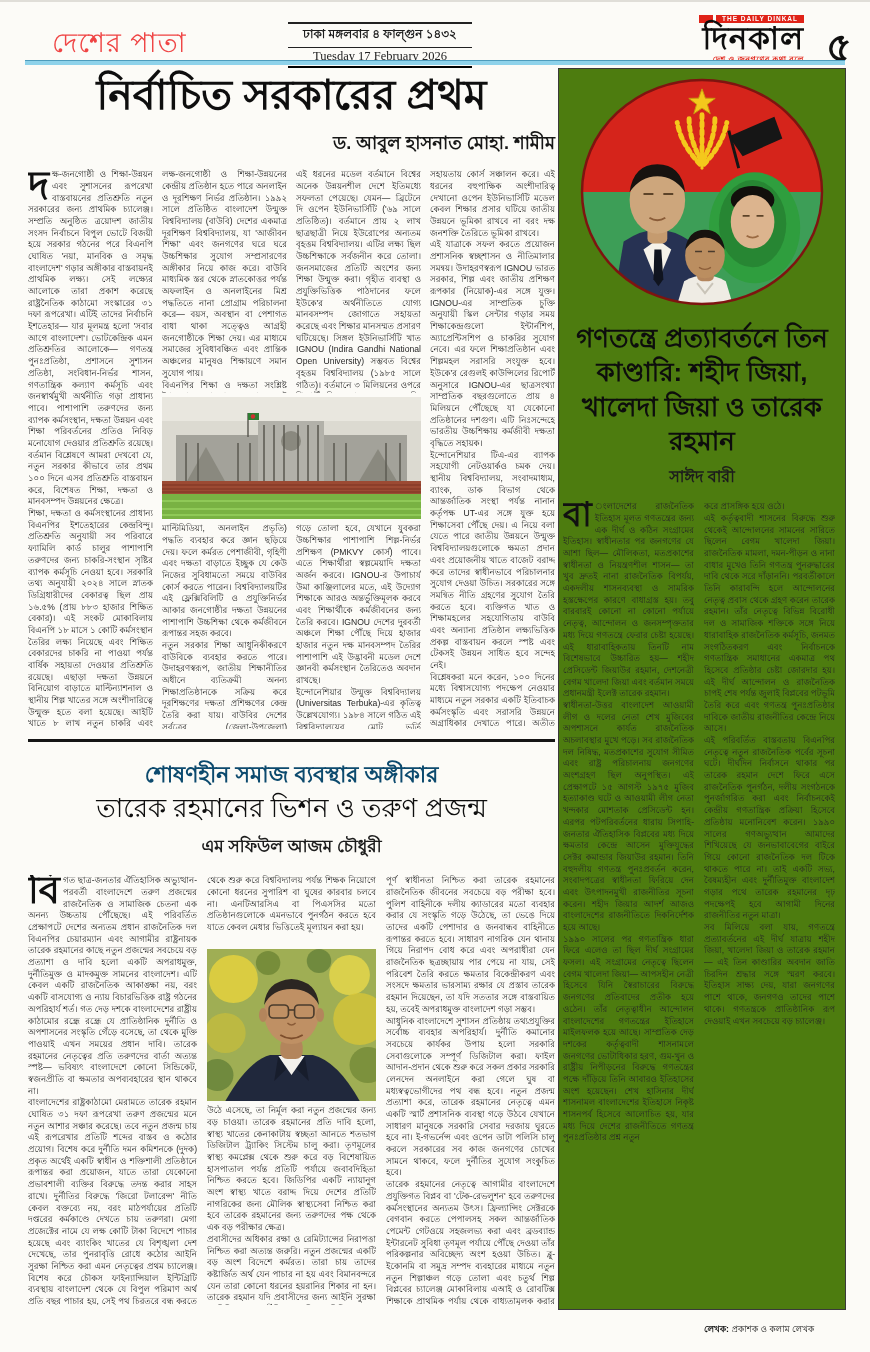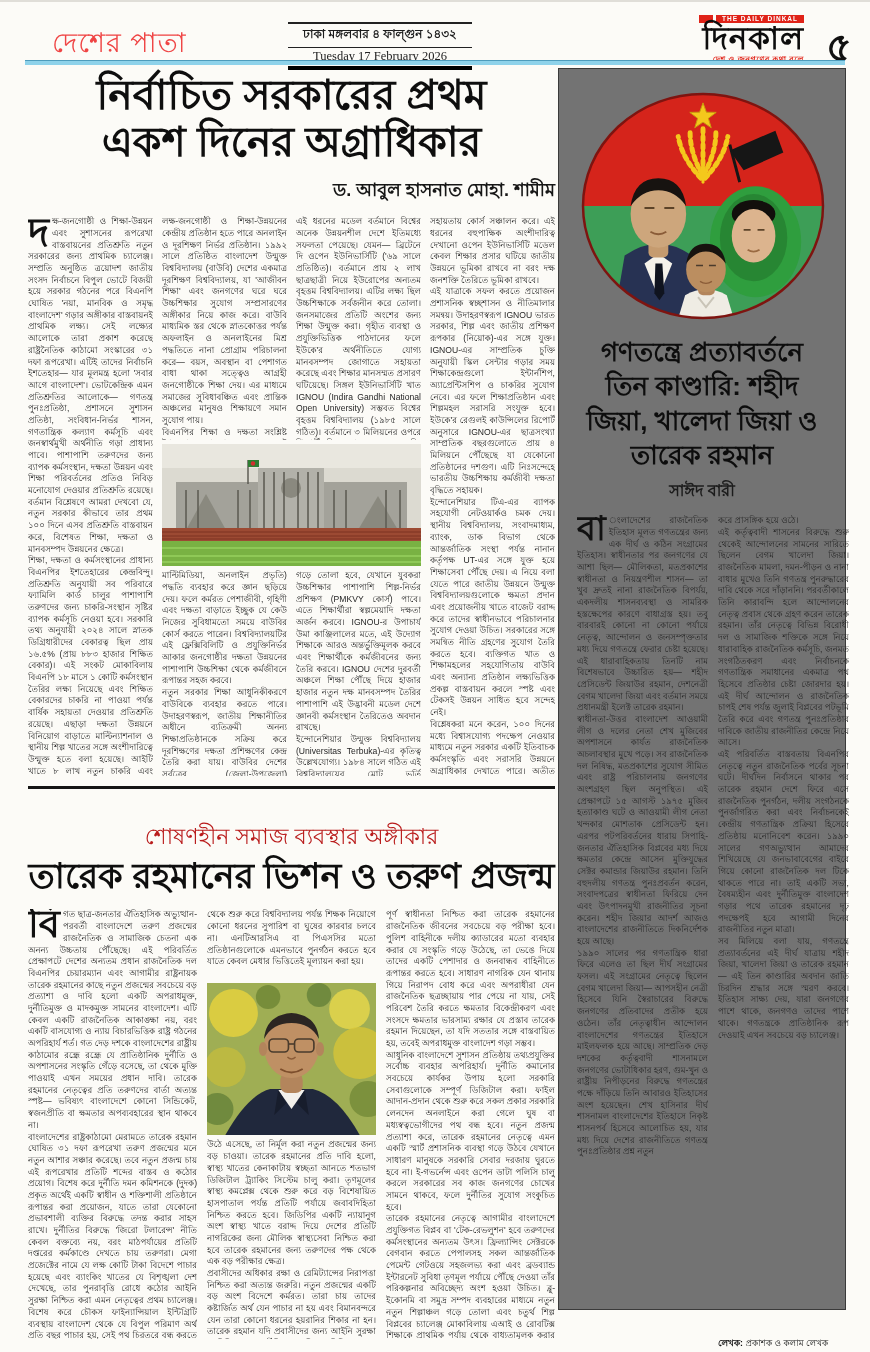--- a/index.html
+++ b/index.html
@@ -5,21 +5,21 @@
   html,body{margin:0;padding:0;background:#e8e6e0;}
   #page{position:relative;width:870px;height:1352px;margin:0 auto;background:#fcfbf7;
         font-family:"Liberation Sans","DejaVu Sans",sans-serif;color:#1c1c1c;overflow:hidden;
         border-top:2px solid #e0ded8;}
   
   .hdr{position:absolute;left:28px;top:12px;width:818px;height:44px;}
   .section-title{position:absolute;left:24px;top:8px;font-size:27px;color:#ef4444;letter-spacing:1px;}
   .datebox{position:absolute;left:260px;top:8px;width:184px;text-align:center;}
   .date-bn{display:block;border-top:2px solid #222;border-bottom:1px solid #222;
            font-size:12px;font-weight:bold;padding:1px 3px 2px;}
-  .date-en{display:block;border-bottom:4px solid #000000;font-family:"Liberation Serif","DejaVu Serif",serif;
+  .date-en{display:block;border-bottom:2px solid #000000;font-family:"Liberation Serif","DejaVu Serif",serif;
            font-size:12.5px;padding:1px 3px 2px;color:#222;}
   .logo{position:absolute;right:42px;top:0;width:148px;text-align:right;cursor:pointer;}
   .logo-toprow{display:flex;justify-content:flex-end;align-items:center;gap:3px;height:10px;}
   .logo-badge{width:14px;height:8px;background:#e02318;}
   .logo-banner{background:#e02318;color:#fff;font-size:6.5px;font-weight:bold;letter-spacing:1px;
                padding:1px 6px;line-height:1;}
   .logo-title{font-size:31px;font-weight:bold;line-height:.95;letter-spacing:1px;color:#0d0d0d;text-align:right;}
   .logo-tagline{color:#e02318;font-size:8px;font-weight:bold;text-align:right;letter-spacing:.5px;}
   .page-num{position:absolute;right:-6px;top:2px;font-size:40px;font-weight:bold;color:#111;}
   .teal-rule{position:absolute;left:25px;top:58px;width:820px;height:4px;background:#8ed2ea;border-top:1px solid #4e9cbc;}
@@ -37,33 +37,33 @@
   .a1-col{width:125px;flex:none;}
   .a1-col .top{height:224px;overflow:hidden;}
   .a1-col .spacer{height:130px;}
   .a1-col .bot{height:206px;overflow:hidden;}
   .a1-col.plain{overflow:hidden;}
   .col4wrap{display:flex;flex-direction:column;height:560px;}
   .col4wrap .coltext{flex:1;}
   .a1-photo{position:absolute;left:134px;top:228px;width:259px;height:122px;cursor:pointer;}
   .a1-photo svg{display:block;width:100%;height:100%;}
   .divider{margin-top:10px;height:3px;background:#151515;}
-  .kicker{margin-top:30px;font-size:22px;font-weight:normal;text-align:center;color:#b91c1c;}
-  .a3-h1{margin-top:0;font-size:35px;line-height:1.12;font-weight:700;text-align:center;color:#0e0e0e;cursor:pointer;}
+  .kicker{margin-top:15px;font-size:22px;font-weight:bold;text-align:center;color:#0c4a6e;}
+  .a3-h1{margin-top:0;font-size:26px;line-height:1.12;font-weight:400;text-align:center;color:#0e0e0e;cursor:pointer;}
   .byline3{margin-top:10px;font-size:17px;font-weight:bold;text-align:center;}
   .a3-body{display:flex;gap:10px;height:430px;margin-top:14px;}
   .a3-col{width:169px;flex:none;display:flex;flex-direction:column;}
   .a3-col .t70{height:70px;overflow:hidden;flex:none;}
   .a3-photo{width:169px;height:152px;margin:4px 0;flex:none;cursor:pointer;}
   .a3-photo svg{display:block;width:100%;height:100%;}
   .a3-col .rest{flex:1;overflow:hidden;}
   .a3-col .grow{flex:1;overflow:hidden;}
   
   .rbox{position:absolute;left:558px;top:66px;width:288px;height:1242px;border:1.5px solid #3a3a3a;
-        background:#737373;box-sizing:border-box;padding:18px;}
+        background:#4d7c0f;box-sizing:border-box;padding:4px;}
   .emblem{width:252px;height:238px;margin:0 auto;cursor:pointer;}
   .emblem svg{display:block;width:100%;height:100%;}
   .a2-h1{margin-top:10px;font-size:26px;line-height:1.32;font-weight:800;text-align:center;color:#0d0d0d;cursor:pointer;}
   .byline2{margin-top:6px;font-size:16px;font-weight:bold;text-align:center;}
   .a2-body{display:flex;gap:10px;height:836px;margin-top:10px;}
   .a2-col{width:131px;flex:none;display:flex;flex-direction:column;}
   .a2-col .grow{flex:1;overflow:hidden;}
 </style>
 </head>
 <body>
@@ -86,21 +86,20 @@
     </div>
     <div class="page-num">৫</div>
   </div>
   <div class="teal-rule"></div>
 
   <div class="left">
 
     <div>
       <div class="a1-h1">
         <span>নির্বাচিত সরকারের প্রথম</span><br>
-        <span>একশ দিনের অগ্রাধিকার</span>
       </div>
       <div class="byline">ড. আবুল হাসনাত মোহা. শামীম</div>
 
       <div class="a1-body">
         <div class="a1-col plain coltext">
           <span class="dropcap" style="font-size:40px;">দ</span><span class="colinner">ক্ষ-জনগোষ্ঠী ও শিক্ষা-উন্নয়ন এবং সুশাসনের রূপরেখা বাস্তবায়নের প্রতিশ্রুতি নতুন সরকারের জন্য প্রাথমিক চ্যালেঞ্জ। সম্প্রতি অনুষ্ঠিত ত্রয়োদশ জাতীয় সংসদ নির্বাচনে বিপুল ভোটে বিজয়ী হয়ে সরকার গঠনের পরে বিএনপি ঘোষিত 'নয়া, মানবিক ও সমৃদ্ধ বাংলাদেশ' গড়ার অঙ্গীকার বাস্তবায়নই প্রাথমিক লক্ষ্য। সেই লক্ষ্যের আলোকে তারা প্রকাশ করেছে রাষ্ট্রনৈতিক কাঠামো সংস্কারের ৩১ দফা রূপরেখা। এটিই তাদের নির্বাচনি ইশতেহার— যার মূলমন্ত্র হলো 'সবার আগে বাংলাদেশ'। ভোটকেন্দ্রিক এমন প্রতিশ্রুতির আলোকে— গণতন্ত্র পুনঃপ্রতিষ্ঠা, প্রশাসনে সুশাসন প্রতিষ্ঠা, সংবিধান-নির্ভর শাসন, গণতান্ত্রিক কল্যাণ কর্মসূচি এবং জনস্বার্থমুখী অর্থনীতি গড়া প্রাধান্য পাবে। পাশাপাশি তরুণদের জন্য ব্যাপক কর্মসংস্থান, দক্ষতা উন্নয়ন এবং শিক্ষা পরিবর্তনের প্রতিও নিবিড় মনোযোগ দেওয়ার প্রতিশ্রুতি রয়েছে। বর্তমান বিশ্লেষণে আমরা দেখবো যে, নতুন সরকার কীভাবে তার প্রথম ১০০ দিনে এসব প্রতিশ্রুতি বাস্তবায়ন করে, বিশেষত শিক্ষা, দক্ষতা ও মানবসম্পদ উন্নয়নের ক্ষেত্রে।
 শিক্ষা, দক্ষতা ও কর্মসংস্থানের প্রাধান্য বিএনপির ইশতেহারের কেন্দ্রবিন্দু। প্রতিশ্রুতি অনুযায়ী সব পরিবারে ফ্যামিলি কার্ড চালুর পাশাপাশি তরুণদের জন্য চাকরি-সংস্থান সৃষ্টির ব্যাপক কর্মসূচি নেওয়া হবে। সরকারি তথ্য অনুযায়ী ২০২৪ সালে স্নাতক ডিগ্রিধারীদের বেকারত্ব ছিল প্রায় ১৬.৫% (প্রায় ৮৮৩ হাজার শিক্ষিত বেকার)। এই সংকট মোকাবিলায় বিএনপি ১৮ মাসে ১ কোটি কর্মসংস্থান তৈরির লক্ষ্য নিয়েছে এবং শিক্ষিত বেকারদের চাকরি না পাওয়া পর্যন্ত বার্ষিক সহায়তা দেওয়ার প্রতিশ্রুতি রয়েছে। এছাড়া দক্ষতা উন্নয়নে বিনিয়োগ বাড়াতে মাল্টিন্যাশনাল ও স্থানীয় শিল্প খাতের সঙ্গে অংশীদারিত্বে উন্মুক্ত হতে বলা হয়েছে। আইটি খাতে ৮ লাখ নতুন চাকরি এবং পেশাজীবীদের মতো আন্তর্জাতিক পেমেন্ট গেটওয়ে চালুর প্রতিশ্রুতি নিয়ে ডিজিটাল অর্থনীতিকে বড় নিয়োগদাতা হিসেবে গড়ে তুলতে চাইছে নির্বাচিত সরকার।
 শিক্ষকদের লক্ষণীয় পরিবর্তনের কথা বলা হয়েছে। বিএনপি ঘোষণা করেছে চাকরি নীতি অনুসারে মাধ্যমিক পর্যায়ে কারিগরি শিক্ষাকে অন্তর্ভুক্ত করা হবে এবং ডিজিটাল স্কিলস দক্ষতা বৃদ্ধির জন্য জাতীয় ডিজিটাল স্কিলস অথরিটি গঠনসহ 'জব-ম্যাচিং' সেবা চালুর উদ্যোগ। মৌলিক স্তর থেকে উচ্চশিক্ষার আধুনিক চুক্তি সহযোগিতার পরিকল্পনা রয়েছে। রয়েছে প্রতিটি জেলায় মাল্টিমিডিয়া ক্লাসরুম, মিড-ডে মিল এবং নারী শিক্ষার্থীদের জন্য সুবিধাসম্পন্ন নিরাপদ ব্যবস্থা নিশ্চিত করার প্রতিশ্রুতি। উচ্চশিক্ষায় গবেষণা তহবিল, শিক্ষার্থী ঋণ ও ভাতাভিত্তিক সহযোগিতার কথাও বলা হয়েছে।
 প্রতিশ্রুতি বাস্তবায়নের পথে চ্যালেঞ্জ রয়েছে অনেক। দেশের সামগ্রিক অর্থনৈতিক প্রবৃদ্ধি শতকরা মাত্র ৪-৫% (কোভিড পূর্ব ৬% প্লাস)-এর আশপাশে এসে দাঁড়িয়েছে; অর্থনৈতিক স্থিতিশীলতা ছাড়া এক কোটি চাকরি সৃষ্টির মতো উচ্চাকাঙ্ক্ষী পদক্ষেপ নেওয়া কঠিন। তাই এই সময়ে ব্যবসাযোগ্যতার বিবেচনায় অর্থনৈতিক সংস্কার এবং বিনিয়োগ বাড়ানোর কাজ হবে নতুন সরকারের গুরুত্বপূর্ণ কাজ। যেমনি অর্থনীতিবিদরা মনে করছেন, উচ্চ কর্মসংস্থান সৃষ্টির জন্য অন্তত ৮-১০% প্রবৃদ্ধি প্রয়োজন। পাশাপাশি মেধাভিত্তিক সরকারি নিয়োগ, কারিগরি প্রশিক্ষণ কেন্দ্র এবং দক্ষতাভিত্তিক সুযোগ বাড়ানোর মাধ্যমে মানবসম্পদ উন্নয়ন নিশ্চিত করা হবে।</span>
         </div>
@@ -171,20 +170,21 @@
           </svg>
         </div>
       </div>
 
       <div class="divider"></div>
     </div>
 
     <div>
       <div class="kicker">শোষণহীন সমাজ ব্যবস্থার অঙ্গীকার</div>
       <div class="a3-h1">তারেক রহমানের ভিশন ও তরুণ প্রজন্ম</div>
+      <div class="byline3">এম সফিউল আজম চৌধুরী</div>
 
       <div class="a3-body">
         <div class="a3-col">
           <div class="grow coltext">
             <span class="dropcap" style="font-size:38px;">বি</span><span class="colinner">গত ছাত্র-জনতার ঐতিহাসিক অভ্যুত্থান-পরবর্তী বাংলাদেশে তরুণ প্রজন্মের রাজনৈতিক ও সামাজিক চেতনা এক অনন্য উচ্চতায় পৌঁছেছে। এই পরিবর্তিত প্রেক্ষাপটে দেশের অন্যতম প্রধান রাজনৈতিক দল বিএনপির চেয়ারম্যান এবং আগামীর রাষ্ট্রনায়ক তারেক রহমানের কাছে নতুন প্রজন্মের সবচেয়ে বড় প্রত্যাশা ও দাবি হলো একটি অপরাধমুক্ত, দুর্নীতিমুক্ত ও মাদকমুক্ত সামনের বাংলাদেশ। এটি কেবল একটি রাজনৈতিক আকাঙ্ক্ষা নয়, বরং একটি বাসযোগ্য ও ন্যায় বিচারভিত্তিক রাষ্ট্র গঠনের অপরিহার্য শর্ত। গত দেড় দশকে বাংলাদেশের রাষ্ট্রীয় কাঠামোর রন্ধ্রে রন্ধ্রে যে প্রাতিষ্ঠানিক দুর্নীতি ও অপশাসনের সংস্কৃতি গেঁড়ে বসেছে, তা থেকে মুক্তি পাওয়াই এখন সময়ের প্রধান দাবি। তারেক রহমানের নেতৃত্বের প্রতি তরুণদের বার্তা অত্যন্ত স্পষ্ট— ভবিষ্যৎ বাংলাদেশে কোনো সিন্ডিকেট, স্বজনপ্রীতি বা ক্ষমতার অপব্যবহারের স্থান থাকবে না।
 বাংলাদেশের রাষ্ট্রকাঠামো মেরামতে তারেক রহমান ঘোষিত ৩১ দফা রূপরেখা তরুণ প্রজন্মের মনে নতুন আশার সঞ্চার করেছে। তবে নতুন প্রজন্ম চায় এই রূপরেখার প্রতিটি শব্দের বাস্তব ও কঠোর প্রয়োগ। বিশেষ করে দুর্নীতি দমন কমিশনকে (দুদক) প্রকৃত অর্থেই একটি স্বাধীন ও শক্তিশালী প্রতিষ্ঠানে রূপান্তর করা প্রয়োজন, যাতে তারা যেকোনো প্রভাবশালী ব্যক্তির বিরুদ্ধে তদন্ত করার সাহস রাখে। দুর্নীতির বিরুদ্ধে 'জিরো টলারেন্স' নীতি কেবল বক্তব্যে নয়, বরং মাঠপর্যায়ের প্রতিটি দপ্তরের কর্মকাণ্ডে দেখতে চায় তরুণরা। মেগা প্রজেক্টের নামে যে লক্ষ কোটি টাকা বিদেশে পাচার হয়েছে এবং ব্যাংকিং খাতের যে বিশৃঙ্খলা দেশ দেখেছে, তার পুনরাবৃত্তি রোধে কঠোর আইনি সুরক্ষা নিশ্চিত করা এমন নেতৃত্বের প্রথম চ্যালেঞ্জ। বিশেষ করে চৌকস ফাইন্যান্সিয়াল ইন্টিগ্রিটি ব্যবস্থায় বাংলাদেশ থেকে যে বিপুল পরিমাণ অর্থ প্রতি বছর পাচার হয়, সেই পথ চিরতরে বন্ধ করতে নতুন প্রজন্ম তারেক রহমানের কাছ থেকে আধুনিক ও বৈজ্ঞানিক তদারকি ব্যবস্থা প্রত্যাশা করে।
 নতুন প্রজন্মের অন্যতম প্রধান উদ্বেগ হলো ভয়াবহ বেকার সমস্যা। দেশে শিক্ষিত বেকারের সংখ্যা দিন দিন বাড়লেও যোগ্য কর্মসংস্থানের অভাব তরুণদের হতাশ করেছে। তারেক রহমানের কাছে তরুণদের জোরালো দাবি— আগামীর বাংলাদেশে চাকরি হবে কেবল মেধার ভিত্তিতে, রাজনৈতিক পরিচয়ে নয়। সরকারি চাকরিতে নিয়োগ বাণিজ্য এবং কোটা বৈষম্যের যে অভিশাপ গত দেড় দশকে মেধাবীদের পিষ্ট করেছে, তার চিরস্থায়ী অবসান চায় তরুণরা।</span>
           </div>
         </div>
         <div class="a3-col">

